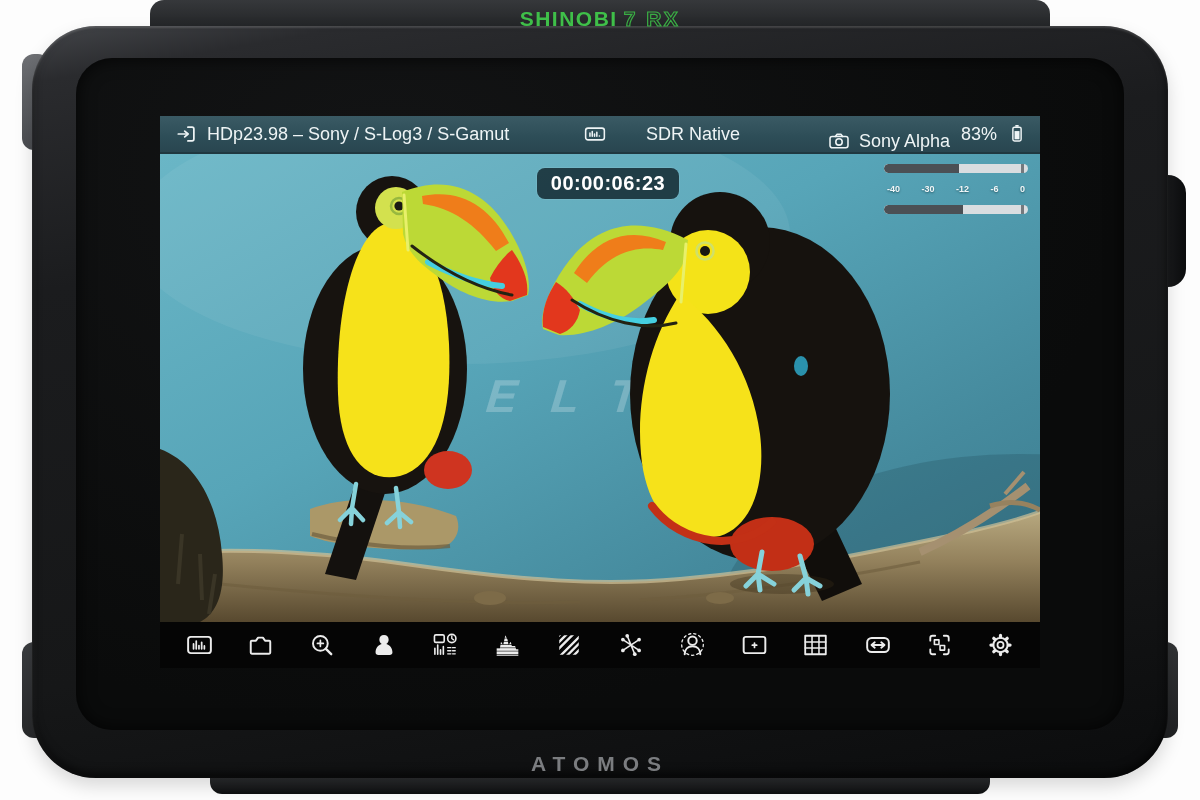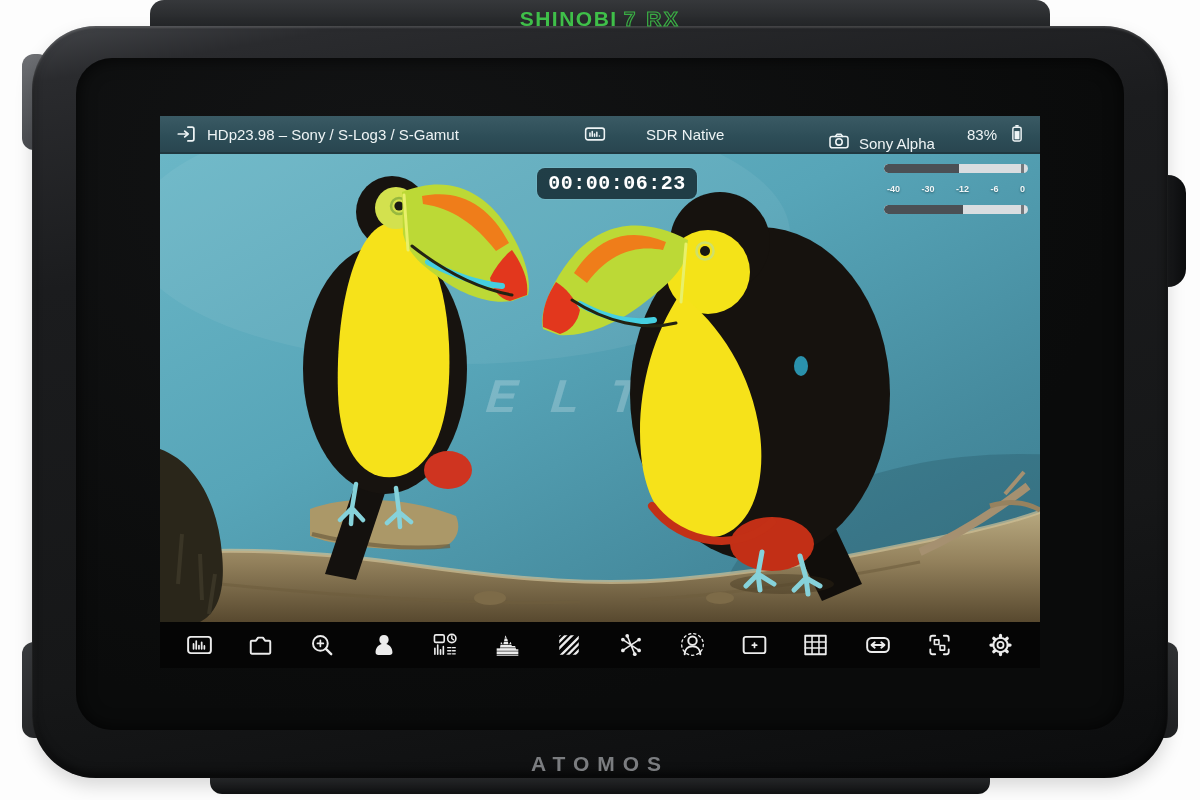--- a/index.html
+++ b/index.html
@@ -33,32 +33,32 @@
   .logo .secondary{color:transparent;-webkit-text-stroke:1.2px #3aad44;letter-spacing:2.5px;margin-left:6px;}
   .bottom-brand{position:absolute;left:0;right:0;top:752px;z-index:4;text-align:center;
     font-size:21px;font-weight:700;letter-spacing:8px;color:#7b7d80;}
 
   
   .screen{position:absolute;left:160px;top:116px;width:880px;height:552px;z-index:3;
     background:#000;overflow:hidden;}
 
   .status-bar{position:absolute;left:0;top:0;width:880px;height:38px;
     background:linear-gradient(180deg,#3a5a64 0%,#2d4d57 60%,#294650 100%);
-    border-bottom:2px solid #203840;box-sizing:border-box;color:#eef4f5;font-size:15px;font-weight:500;}
+    border-bottom:2px solid #203840;box-sizing:border-box;color:#eef4f5;font-size:18px;font-weight:500;}
   .sb-group{position:absolute;top:0;height:36px;display:flex;align-items:center;gap:9px;white-space:nowrap;}
   .sb-icon{display:flex;align-items:center;}
   .sb-icon svg{display:block;}
 
   .video-wrap{position:absolute;left:0;top:38px;width:880px;height:468px;overflow:hidden;}
   .video-wrap svg{display:block;}
 
-  .timecode{position:absolute;left:377px;top:52px;width:160px;height:31px;
+  .timecode{position:absolute;left:377px;top:52px;width:142px;height:31px;
     background:rgba(23,45,53,.88);border-radius:8px;display:flex;align-items:center;justify-content:center;
     color:#fff;font-size:20px;font-weight:700;letter-spacing:.5px;
-    box-shadow:0 0 0 1px rgba(255,255,255,.08);font-family:Liberation Mono, monospace;}
+    box-shadow:0 0 0 1px rgba(255,255,255,.08);}
 
   .meters{position:absolute;left:724px;top:48px;width:144px;height:46px;}
   .meter-bar{position:relative;width:100%;height:9px;background:#d9dde0;border-radius:5px;overflow:hidden;}
   .meter-fill{position:absolute;left:0;top:0;bottom:0;background:#4b5055;border-radius:5px 0 0 5px;}
   .meter-peak{position:absolute;top:0;bottom:0;left:95%;width:3px;background:#74797d;}
   .meter-ticks{display:flex;justify-content:space-between;padding:11px 3px;color:#f2f7f8;
     font-size:9px;font-weight:700;text-shadow:0 1px 2px rgba(0,40,50,.55);line-height:10px;}
 
   .toolbar{position:absolute;left:0;top:506px;width:880px;height:46px;background:#050505;
     display:flex;align-items:center;justify-content:space-between;padding:0 22px;box-sizing:border-box;}

